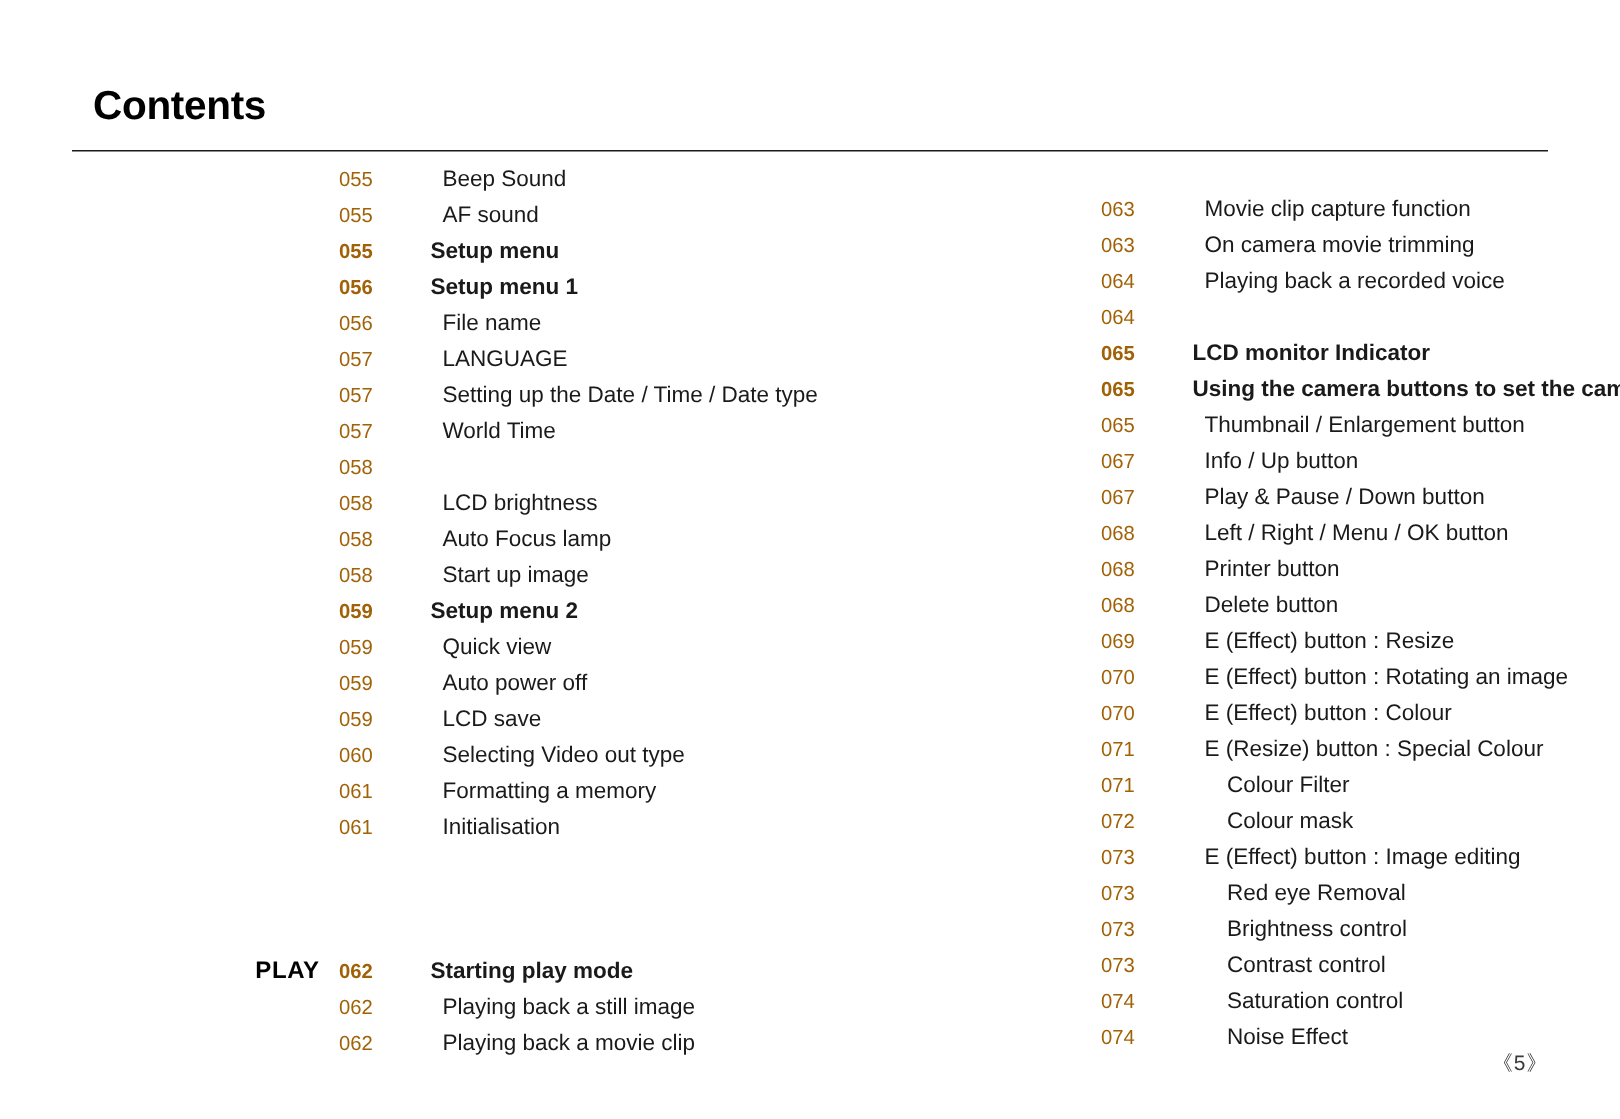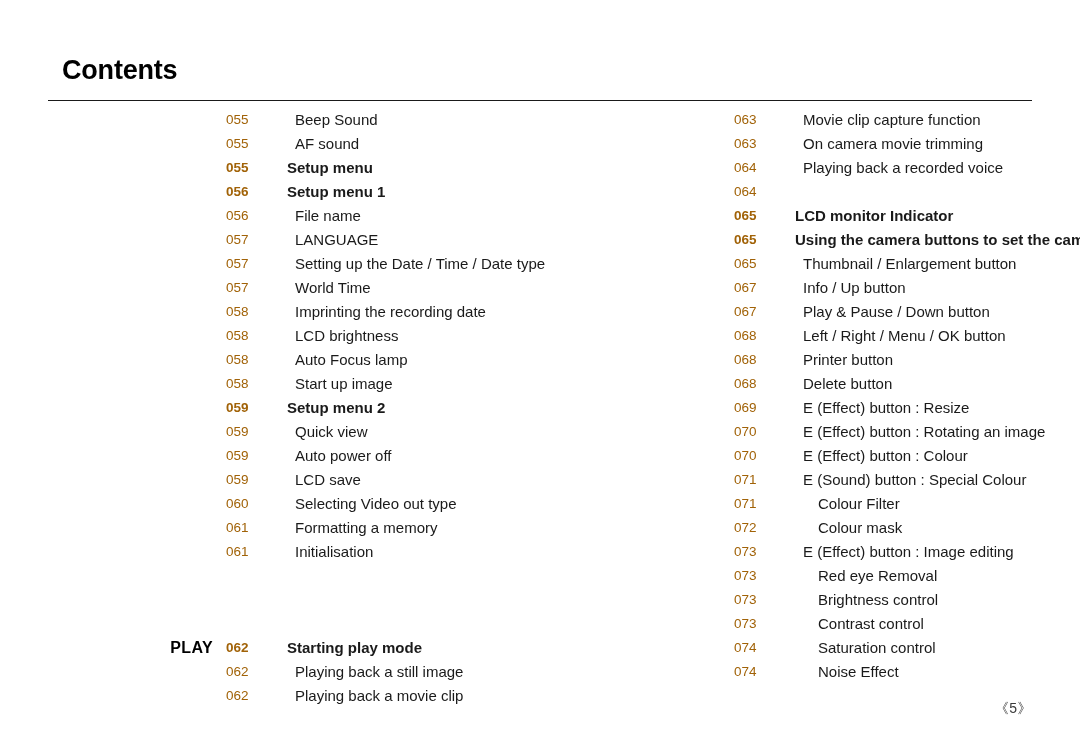--- a/index.html
+++ b/index.html
@@ -42,21 +42,21 @@
     position: absolute;
     top: 108px;
     left: 0;
     width: 1080px;
   }
   .toc-column {
     position: absolute;
     top: 0;
   }
   #toc-column-left  { left: 140px; width: 460px; }
-  #toc-column-right { left: 648px; width: 420px; }
+  #toc-column-right { left: 648px; width: 420px; margin-top: 20px; }
 
   .toc-entry {
     height: 24px;
     line-height: 24px;
     white-space: nowrap;
     display: block;
     position: relative;
   }
   .toc-page {
     position: absolute;
@@ -141,21 +141,20 @@
       <div class="toc-entry lvl-1">
         <span class="toc-page">057</span>
         <span class="toc-label">Setting up the Date / Time / Date type</span>
       </div>
       <div class="toc-entry lvl-1">
         <span class="toc-page">057</span>
         <span class="toc-label">World Time</span>
       </div>
       <div class="toc-entry lvl-1">
         <span class="toc-page">058</span>
-        <span class="toc-label">Imprinting the recording date</span>
       </div>
       <div class="toc-entry lvl-1">
         <span class="toc-page">058</span>
         <span class="toc-label">LCD brightness</span>
       </div>
       <div class="toc-entry lvl-1">
         <span class="toc-page">058</span>
         <span class="toc-label">Auto Focus lamp</span>
       </div>
       <div class="toc-entry lvl-1">
@@ -260,21 +259,21 @@
       <div class="toc-entry lvl-1">
         <span class="toc-page">070</span>
         <span class="toc-label">E (Effect) button : Rotating an image</span>
       </div>
       <div class="toc-entry lvl-1">
         <span class="toc-page">070</span>
         <span class="toc-label">E (Effect) button : Colour</span>
       </div>
       <div class="toc-entry lvl-1">
         <span class="toc-page">071</span>
-        <span class="toc-label">E (Sound) button : Special Colour</span>
+        <span class="toc-label">E (Resize) button : Special Colour</span>
       </div>
       <div class="toc-entry lvl-2">
         <span class="toc-page">071</span>
         <span class="toc-label">Colour Filter</span>
       </div>
       <div class="toc-entry lvl-2">
         <span class="toc-page">072</span>
         <span class="toc-label">Colour mask</span>
       </div>
       <div class="toc-entry lvl-1">

